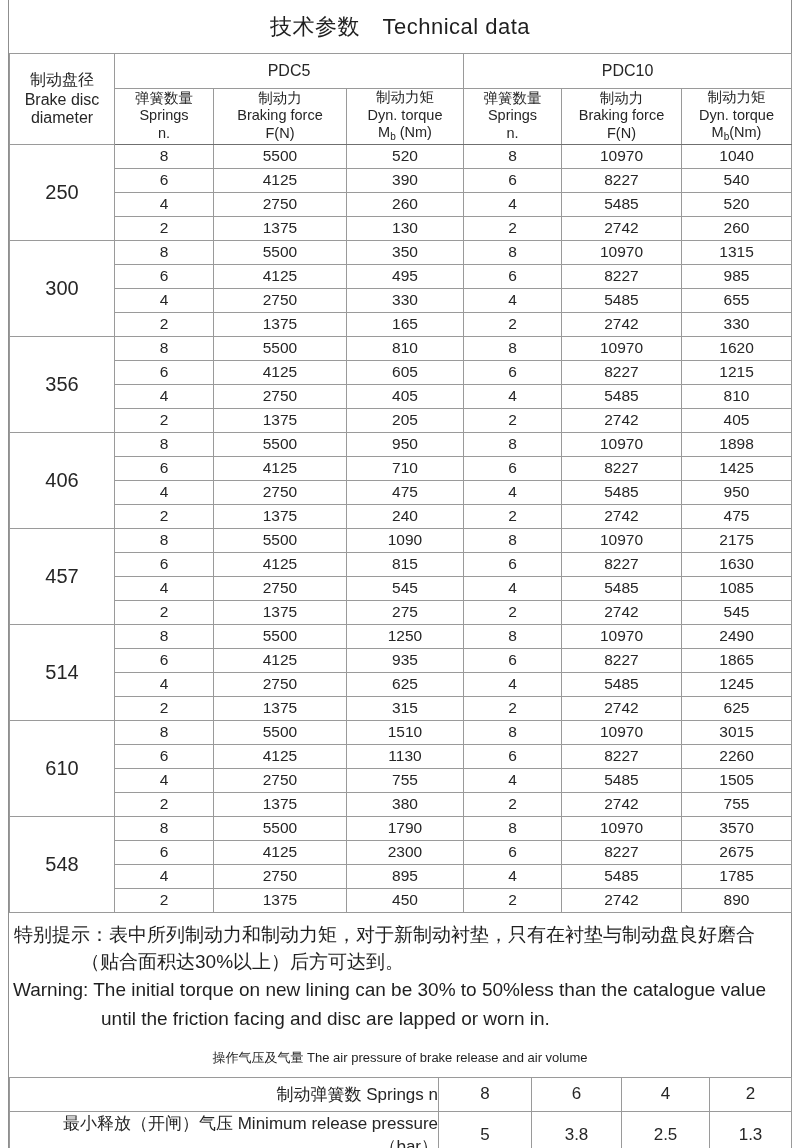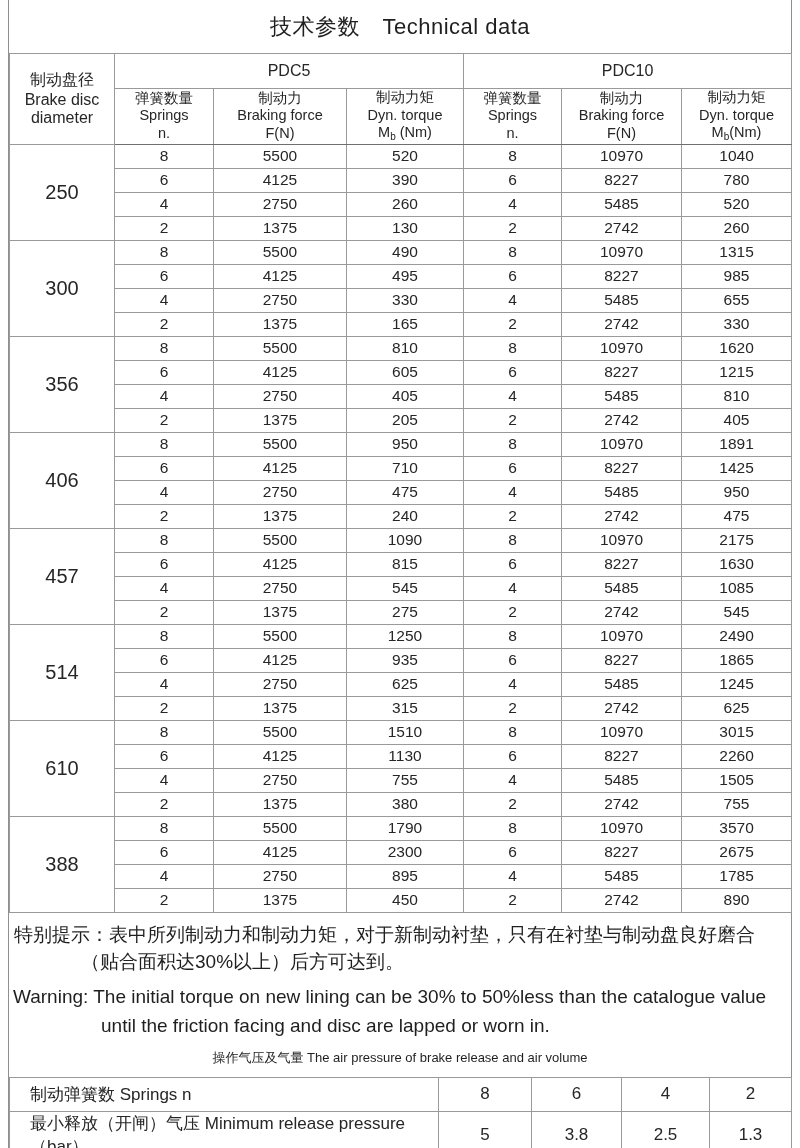--- a/index.html
+++ b/index.html
@@ -32,32 +32,32 @@
   #main-table td.diam{font-size:20px;}
   #main-table tr.gfirst td{border-top:1.5px solid #6f6f6f;}
   #main-table{border-bottom:1.5px solid #6f6f6f;}
   sub{font-size:10px;vertical-align:-3px;}
   .warn{
     height:126px;box-sizing:border-box;padding-top:8px;
     font-size:19px;color:#1f1f1f;
   }
   .warn .zh1{padding-left:5px;line-height:27px;white-space:nowrap;}
   .warn .zh2{padding-left:72px;line-height:27px;white-space:nowrap;}
-  .warn .en1{padding-left:4px;line-height:29px;margin-top:7px;white-space:nowrap;}
+  .warn .en1{padding-left:4px;line-height:29px;white-space:nowrap;}
   .warn .en2{padding-left:92px;line-height:29px;white-space:nowrap;}
   .air-title{
     height:38px;display:flex;align-items:center;justify-content:center;
     font-size:13px;color:#1f1f1f;
   }
   #air-table{border-top:1px solid #777;}
   #air-table td{
     border:1px solid #9a9a9a;height:33px;padding:0;vertical-align:middle;
     font-size:17px;color:#262626;
   }
-  #air-table td.lbl{text-align:left;padding-left:20px;margin-top:26px;}
+  #air-table td.lbl{text-align:right;padding-left:8px;margin-top:26px;}
   #air-table td.val{text-align:center;}
 </style>
 </head>
 <body>
 
 <div class="page">
   <div class="frame">
 
     <div class="doc-title">技术参数　Technical data</div>
 
@@ -123,21 +123,21 @@
             <td>8</td>
             <td>10970</td>
             <td>1040</td>
           </tr>
           <tr>
             <td>6</td>
             <td>4125</td>
             <td>390</td>
             <td>6</td>
             <td>8227</td>
-            <td>780</td>
+            <td>540</td>
           </tr>
           <tr>
             <td>4</td>
             <td>2750</td>
             <td>260</td>
             <td>4</td>
             <td>5485</td>
             <td>520</td>
           </tr>
           <tr>
@@ -145,21 +145,21 @@
             <td>1375</td>
             <td>130</td>
             <td>2</td>
             <td>2742</td>
             <td>260</td>
           </tr>
           <tr class="gfirst">
             <td rowspan="4" class="diam">300</td>
             <td>8</td>
             <td>5500</td>
-            <td>490</td>
+            <td>350</td>
             <td>8</td>
             <td>10970</td>
             <td>1315</td>
           </tr>
           <tr>
             <td>6</td>
             <td>4125</td>
             <td>495</td>
             <td>6</td>
             <td>8227</td>
@@ -214,21 +214,21 @@
             <td>2742</td>
             <td>405</td>
           </tr>
           <tr class="gfirst">
             <td rowspan="4" class="diam">406</td>
             <td>8</td>
             <td>5500</td>
             <td>950</td>
             <td>8</td>
             <td>10970</td>
-            <td>1891</td>
+            <td>1898</td>
           </tr>
           <tr>
             <td>6</td>
             <td>4125</td>
             <td>710</td>
             <td>6</td>
             <td>8227</td>
             <td>1425</td>
           </tr>
           <tr>
@@ -340,21 +340,21 @@
           </tr>
           <tr>
             <td>2</td>
             <td>1375</td>
             <td>380</td>
             <td>2</td>
             <td>2742</td>
             <td>755</td>
           </tr>
           <tr class="gfirst">
-            <td rowspan="4" class="diam">388</td>
+            <td rowspan="4" class="diam">548</td>
             <td>8</td>
             <td>5500</td>
             <td>1790</td>
             <td>8</td>
             <td>10970</td>
             <td>3570</td>
           </tr>
           <tr>
             <td>6</td>
             <td>4125</td>

